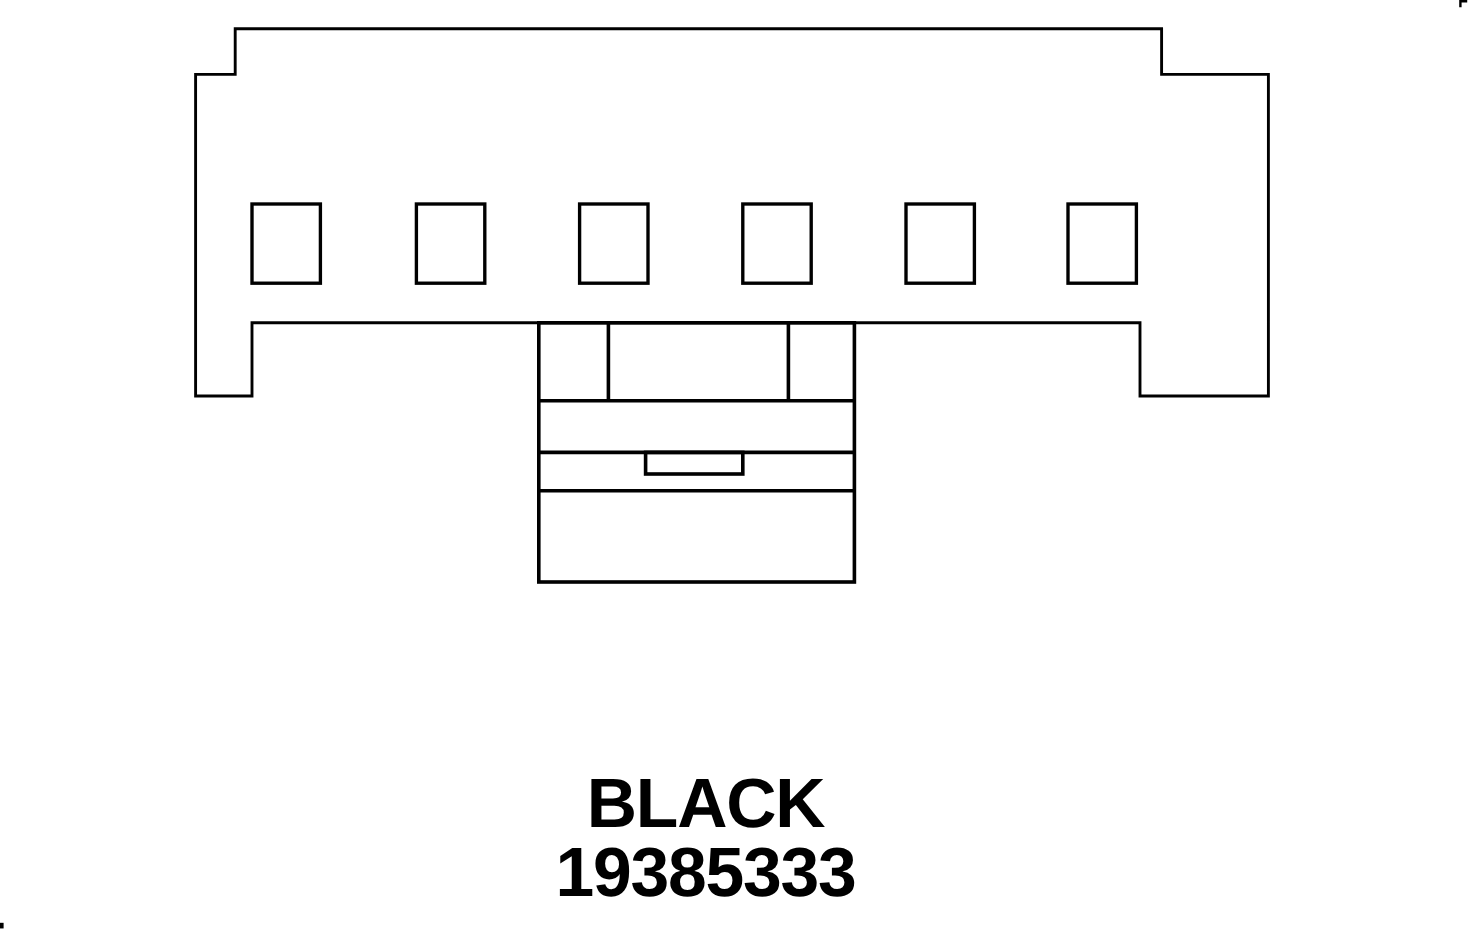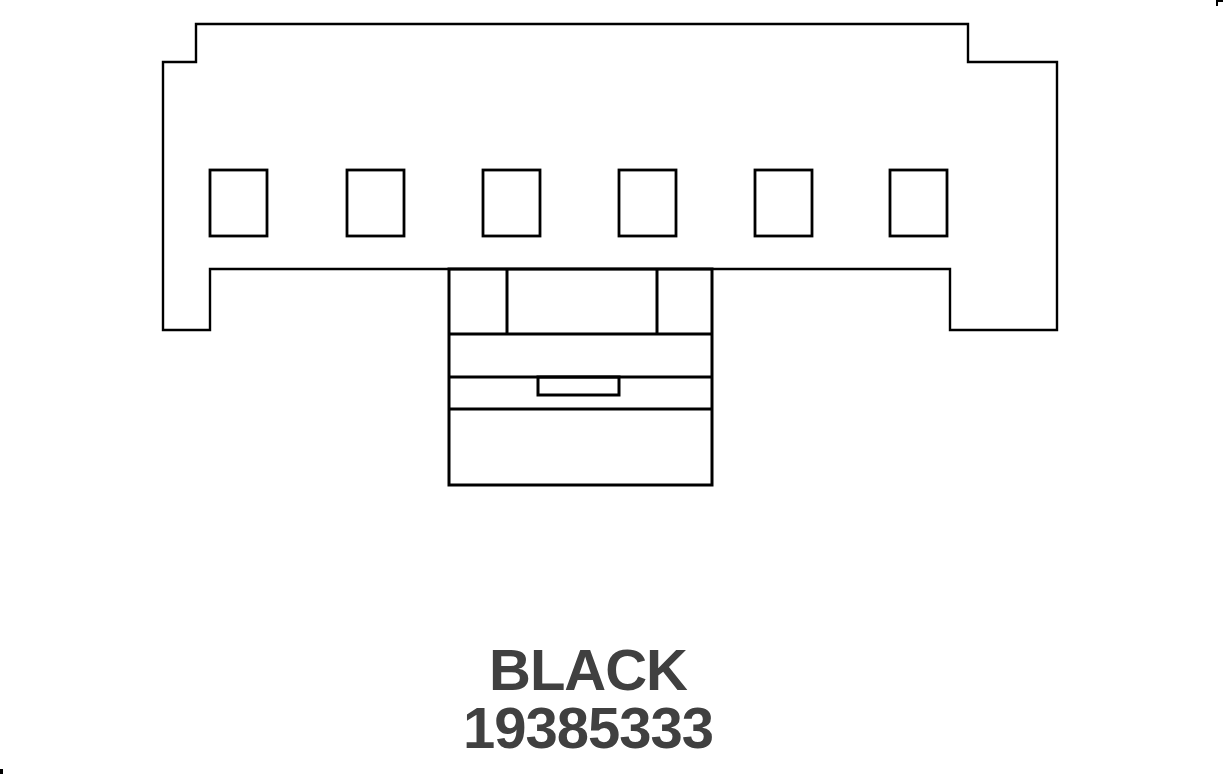--- a/index.html
+++ b/index.html
@@ -21,21 +21,21 @@
     top: 0;
     width: 1223px;
     height: 774px;
   }
   .caption {
     position: absolute;
     left: 588px;
     top: 641px;
     transform: translateX(-50%);
     text-align: center;
-    color: #404040;
+    color: #000000;
     font-family: "Liberation Sans", sans-serif;
     font-size: 58px;
     line-height: 58px;
     font-weight: 700;
     letter-spacing: -1px;
     white-space: nowrap;
   }
   .caption div {
     margin: 0;
     padding: 0;

